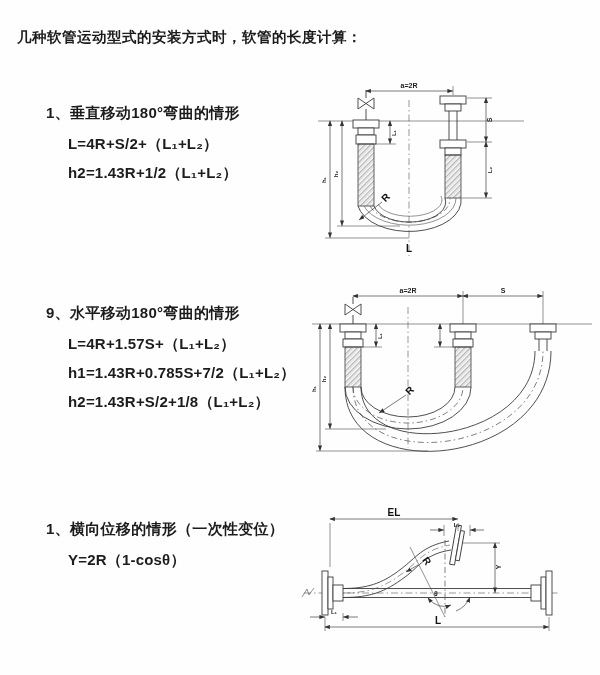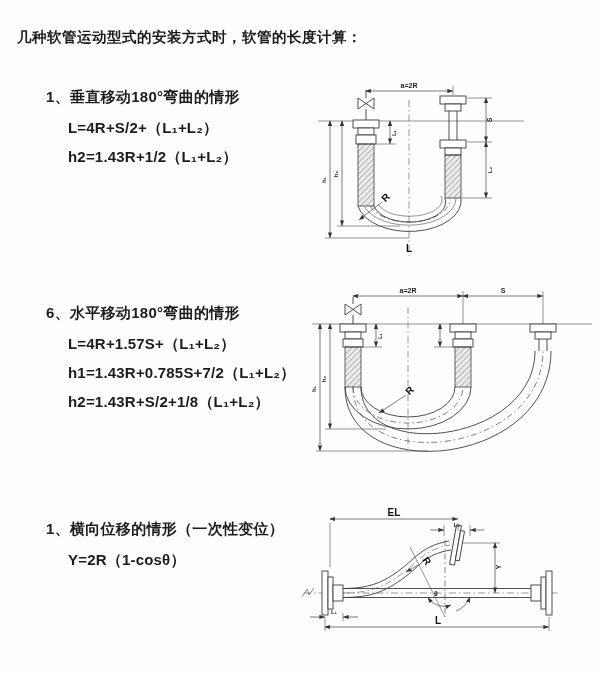--- a/index.html
+++ b/index.html
@@ -24,30 +24,30 @@
   .dimtxt{font-size:7px;fill:#222;font-weight:bold;}
   .dimtxt-sm{font-size:6px;fill:#222;font-weight:bold;}
   .biglbl{font-size:10px;fill:#111;font-weight:bold;}
   .rect{fill:#fefefe;stroke:#3c3c3c;stroke-width:.9;}
 </style>
 </head>
 <body>
 
 <div class="page-title">几种软管运动型式的安装方式时，软管的长度计算：</div>
 
-<div class="sec" style="top:88px">
+<div class="sec" style="top:104px">
   <div class="sec-heading">1、垂直移动180°弯曲的情形</div>
   <div class="formulas">
     <div class="formula">L=4R+S/2+（L₁+L₂）</div>
     <div class="formula">h2=1.43R+1/2（L₁+L₂）</div>
   </div>
 </div>
 
 <div class="sec" style="top:304px">
-  <div class="sec-heading">6、水平移动180°弯曲的情形</div>
+  <div class="sec-heading">9、水平移动180°弯曲的情形</div>
   <div class="formulas">
     <div class="formula">L=4R+1.57S+（L₁+L₂）</div>
     <div class="formula">h1=1.43R+0.785S+7/2（L₁+L₂）</div>
     <div class="formula">h2=1.43R+S/2+1/8（L₁+L₂）</div>
   </div>
 </div>
 
 <div class="sec" style="top:520px">
   <div class="sec-heading">1、横向位移的情形（一次性变位）</div>
   <div class="formulas">

